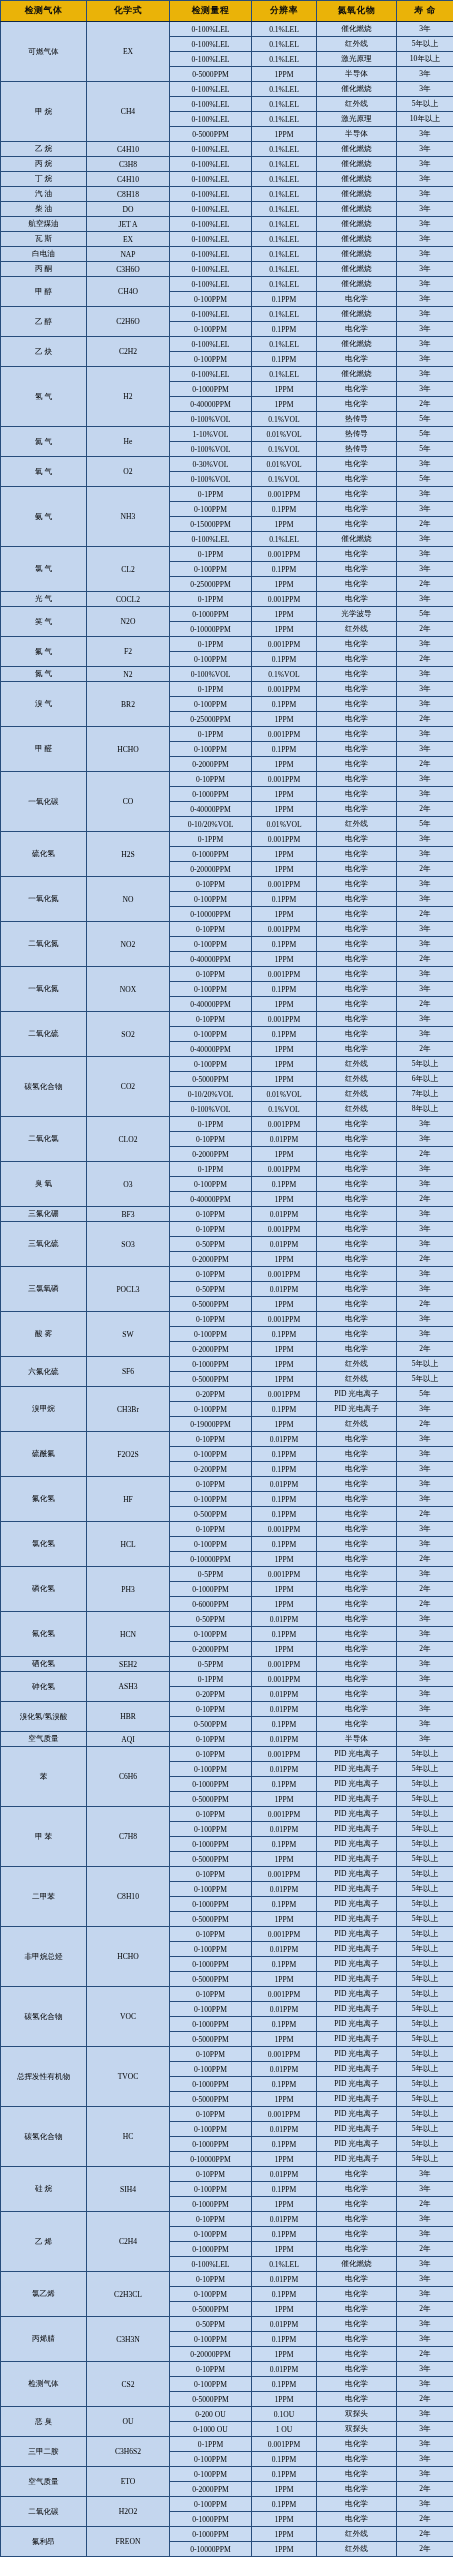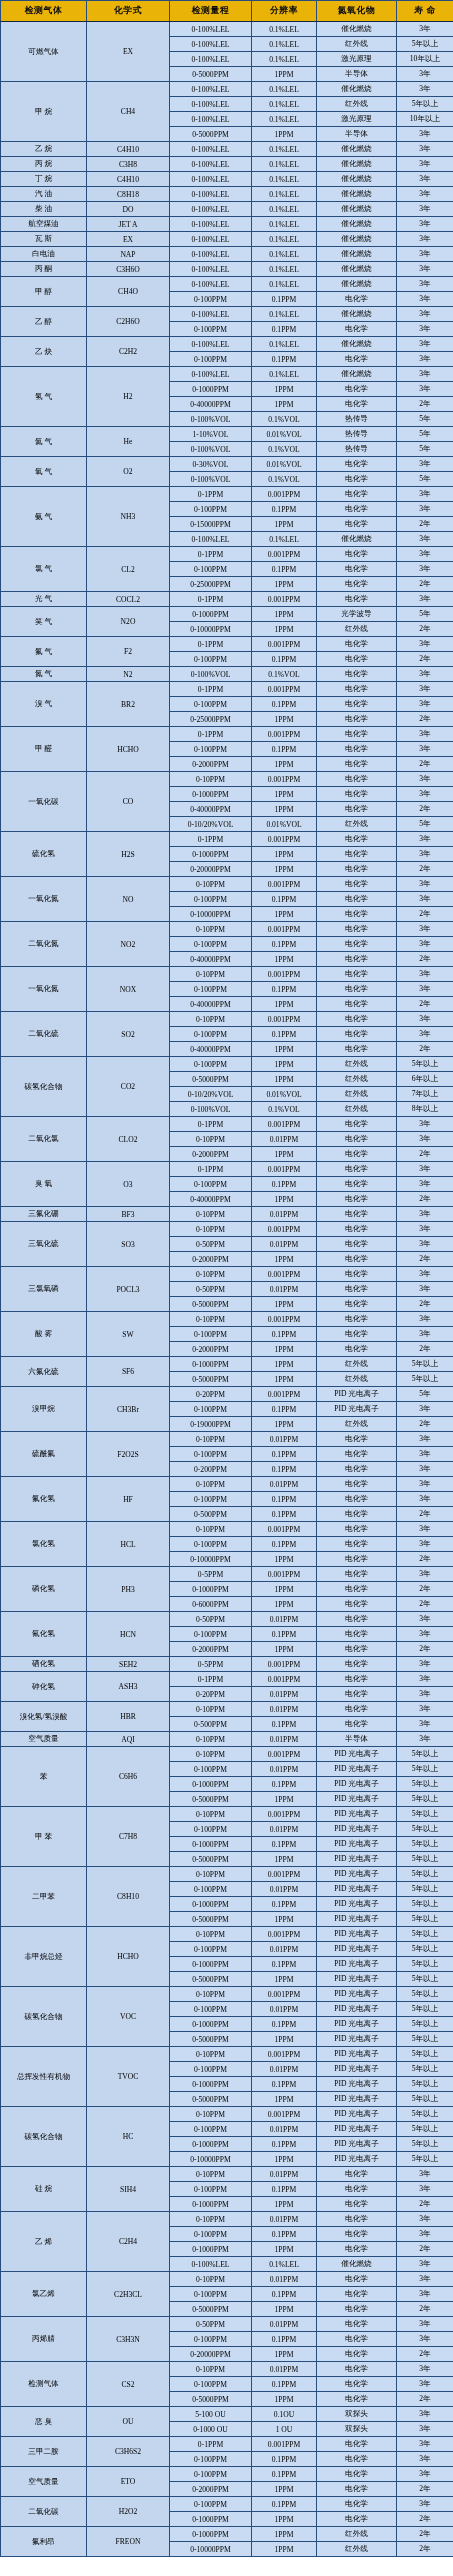--- a/index.html
+++ b/index.html
@@ -1112,21 +1112,21 @@
         </tr>
         <tr>
           <td>0-5000PPM</td>
           <td>1PPM</td>
           <td>电化学</td>
           <td>2年</td>
         </tr>
         <tr class="group-start">
           <td rowspan="2" class="gas">恶 臭</td>
           <td rowspan="2" class="formula">OU</td>
-          <td>5-100 OU</td>
+          <td>0-200 OU</td>
           <td>0.1OU</td>
           <td>双探头</td>
           <td>3年</td>
         </tr>
         <tr>
           <td>0-1000 OU</td>
           <td>1 OU</td>
           <td>双探头</td>
           <td>3年</td>
         </tr>

